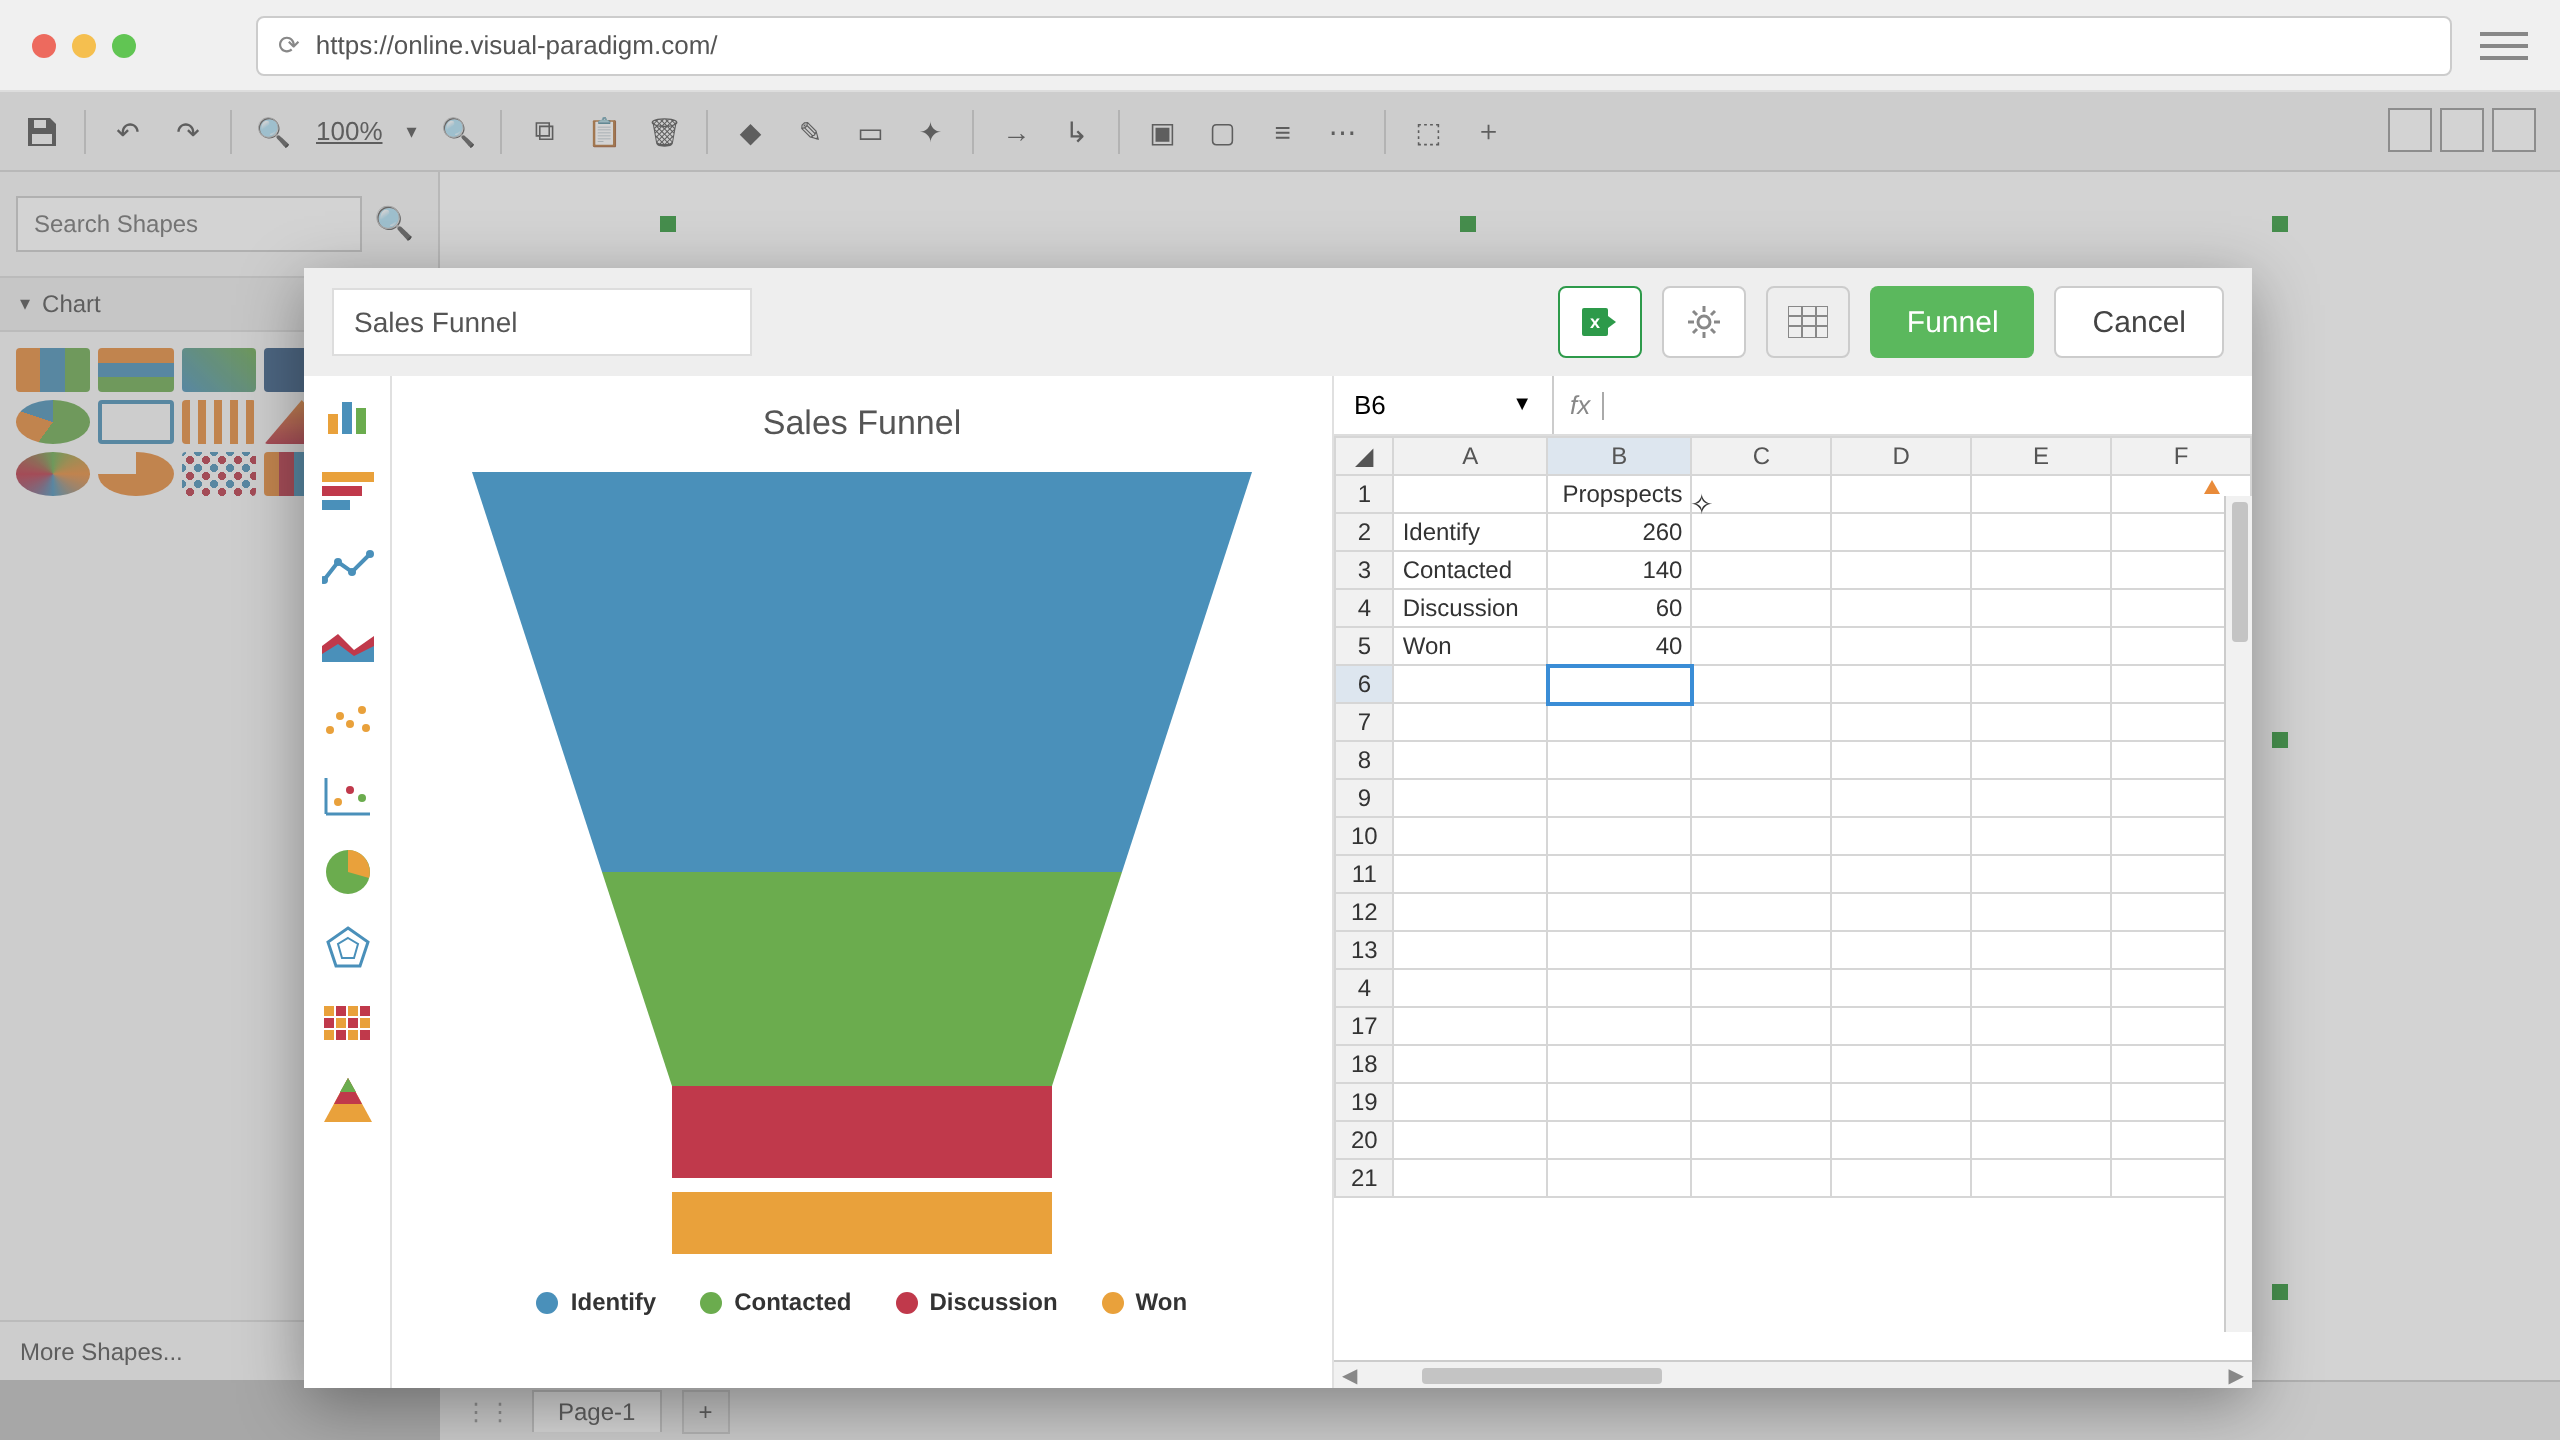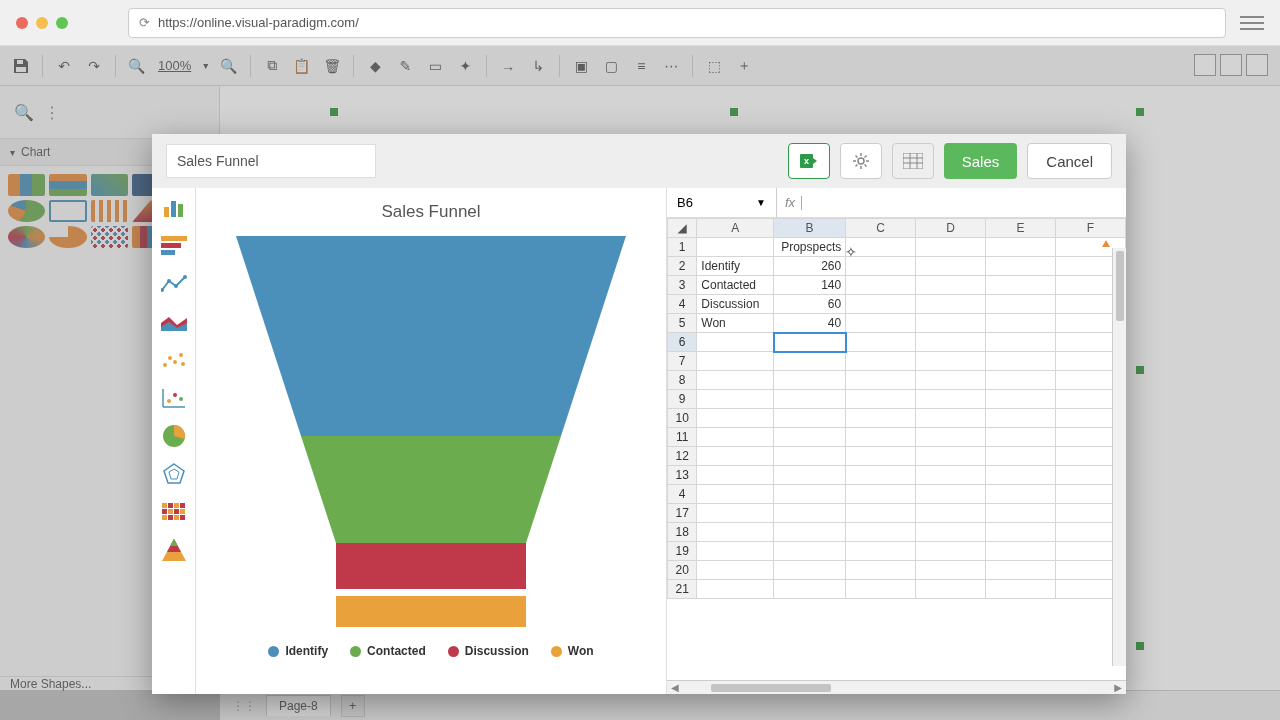--- a/index.html
+++ b/index.html
@@ -23,21 +23,21 @@
 .toolbar .sep { width: 1px; height: 22px; background: #d0d0d0; }
 .ticon { width: 18px; height: 18px; display: inline-flex; align-items: center; justify-content: center; color: #555; cursor: pointer; }
 
 .sidebar { position: absolute; top: 40px; left: 0; width: 220px; bottom: 30px; background: #f7f7f7; border-right: 1px solid #d8d8d8; }
 .search-shapes { height: 36px; margin: 8px; display: flex; align-items: center; }
 .search-shapes input { flex: 1; height: 28px; border: 1px solid #ccc; padding: 0 8px; font-size: 12px; color: #777; background: #fff; }
 .chart-hdr { height: 28px; background: #eee; border-top: 1px solid #ddd; border-bottom: 1px solid #ddd; display: flex; align-items: center; padding: 0 10px; font-size: 12px; color: #555; }
 .chart-hdr::before { content: "▾"; margin-right: 6px; font-size: 10px; }
 .chart-grid { display: grid; grid-template-columns: repeat(5, 1fr); gap: 4px; padding: 8px; }
 .cg { height: 22px; border-radius: 2px; }
-.more-shapes { position: absolute; bottom: 0; left: 0; right: 0; height: 14px; display: flex; align-items: center; padding: 0 10px; font-size: 12px; color: #555; border-top: 1px solid #ddd; }
+.more-shapes { position: absolute; bottom: 0; left: 0; right: 0; height: 30px; display: flex; align-items: center; padding: 0 10px; font-size: 12px; color: #555; border-top: 1px solid #ddd; }
 
 .canvas-area { position: absolute; top: 40px; left: 220px; right: 0; bottom: 30px; background: #fff; }
 .page-tabs { position: absolute; left: 220px; right: 0; bottom: 0; height: 30px; background: #f0f0f0; border-top: 1px solid #ccc; display: flex; align-items: center; padding: 0 12px; gap: 10px; font-size: 12px; color: #555; }
 .page-tab { padding: 3px 12px; background: #fff; border: 1px solid #ccc; border-bottom: none; }
 .tab-plus { width: 24px; height: 22px; background: #e8e8e8; display: flex; align-items: center; justify-content: center; border: 1px solid #ccc; }
 
 .rtools { position: absolute; top: 8px; right: 12px; display: flex; gap: 4px; }
 .rtools .sq { width: 22px; height: 22px; border: 1px solid #999; background: #fff; }
 
 
@@ -154,20 +154,21 @@
     <div style="flex:1"></div>
     <div class="rtools">
       <div class="sq"></div>
       <div class="sq"></div>
       <div class="sq"></div>
     </div>
   </div>
 
   <div class="sidebar">
     <div class="search-shapes">
+      <input placeholder="Search Shapes" style="">
       <span style="padding:0 6px;color:#888">🔍</span>
       <span style="padding:0 4px;color:#888">⋮</span>
     </div>
     <div class="chart-hdr">Chart</div>
     <div class="chart-grid">
       <div class="cg" style="background:linear-gradient(to right,#e98b3a 33%,#4a90ba 33% 66%,#6bac4e 66%)"></div>
       <div class="cg" style="background:linear-gradient(#e98b3a 33%,#4a90ba 33% 66%,#6bac4e 66%)"></div>
       <div class="cg" style="background:linear-gradient(45deg,#4a90ba,#6bac4e)"></div>
       <div class="cg" style="background:#3a5f8a"></div>
       <div class="cg"></div>
@@ -188,21 +189,21 @@
     <div class="sel-h" style="top:22px;left:110px"></div>
     <div class="sel-h" style="top:22px;left:510px"></div>
     <div class="sel-h" style="top:22px;left:916px"></div>
     <div class="sel-h" style="top:280px;left:916px"></div>
     <div class="sel-h" style="top:556px;left:916px"></div>
     <div class="sel-h" style="top:556px;left:510px"></div>
   </div>
 
   <div class="page-tabs">
     <span style="color:#999">⋮⋮</span>
-    <div class="page-tab">Page-8</div>
+    <div class="page-tab">Page-1</div>
     <div class="tab-plus">+</div>
   </div>
 
   <div class="overlay"></div>
 </div>
 
 <div class="modal">
   <div class="modal-hdr">
     <input class="title-input" value="Sales Funnel" style="">
     <div class="spacer"></div>
@@ -230,21 +231,21 @@
     </div>
     <div class="hdr-btn grid">
       <svg width="20" height="16" viewBox="0 0 20 16">
           <rect x="0" y="0" width="20" height="16" fill="none" stroke="#888"></rect>
           <line x1="0" y1="5" x2="20" y2="5" stroke="#888"></line>
           <line x1="0" y1="10" x2="20" y2="10" stroke="#888"></line>
           <line x1="7" y1="0" x2="7" y2="16" stroke="#888"></line>
           <line x1="14" y1="0" x2="14" y2="16" stroke="#888"></line>
         </svg>
     </div>
-    <button class="btn-update">Sales</button>
+    <button class="btn-update">Funnel</button>
     <button class="btn-cancel">Cancel</button>
   </div>
 
   <div class="modal-body">
 
     <div class="type-rail">
       <div class="rail-ic">
           <svg width="24" height="22">
             <rect x="2" y="10" width="5" height="10" fill="#e9a13b"></rect>
             <rect x="9" y="4" width="5" height="16" fill="#4a90ba"></rect>

